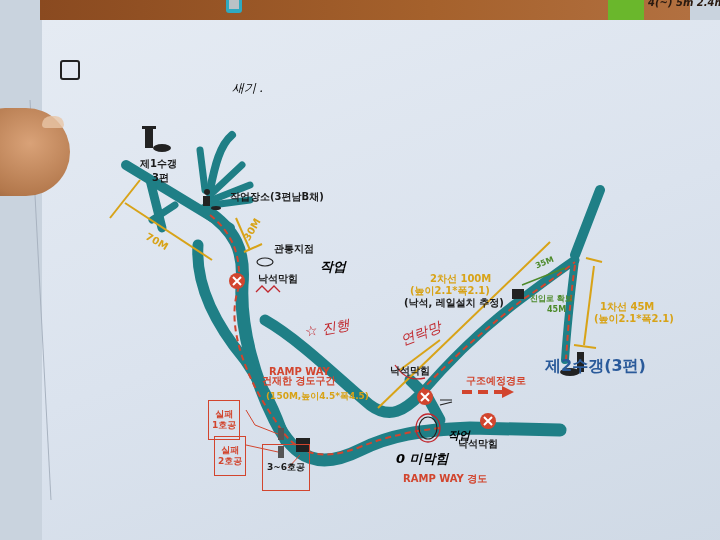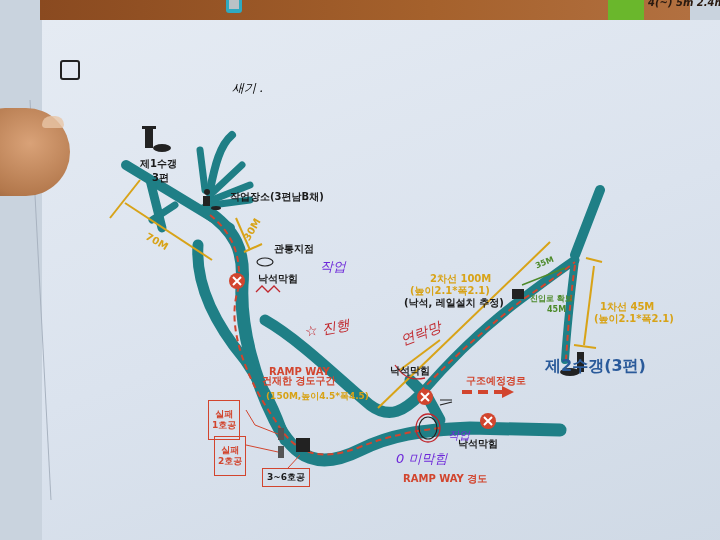--- a/index.html
+++ b/index.html
@@ -26,21 +26,21 @@
     .title-box { width:16px; height:16px; border:2px solid #222; border-radius:3px; }
     .title { font-size:22px; font-weight:bold; color:#111; letter-spacing:1px; }
     .hand-note { position:absolute; left:232px; top:80px; font-size:12px; color:#000000; font-style:italic;text-align:right; }
     svg.map { position:absolute; left:0; top:0; }
     .lbl { position:absolute; white-space:nowrap; font-weight:bold; }
     .k { color:#1a1a1a; font-size:10px; }
     .y { color:#d8a318; font-size:10px; }
     .r { color:#d2452e; font-size:10px; }
     .g { color:#4d8a2a; font-size:8px; }
     .hand { font-weight:normal; font-style:italic; color:#c1272d; font-size:14px; }
-    .hand-k { font-weight:normal; font-style:italic; color:#6d28d9; font-size:13px; }
+    .hand-k { font-weight:bold; font-style:italic; color:#000000; font-size:13px; }
     .boxlbl { position:absolute; border:1.5px solid #d2452e; color:#d2452e; font-size:9px; font-weight:bold;
       text-align:center; line-height:11px; padding:8px 3px; background:transparent; }
     .boxlbl.k2 { color:#1a1a1a; }
   </style>
 </head>
 <body>
 
 <div class="top-banner">
   <div class="banner-chip-blue"></div>
   <div class="banner-chip-green"></div>
@@ -185,21 +185,21 @@
 <div class="lbl r" style="left:403px;top:472px;">RAMP WAY 경도</div>
 
 <div class="boxlbl" style="left:208px;top:400px;">
   <div>실패</div>
   <div>1호공</div>
 </div>
 <div class="boxlbl" style="left:214px;top:436px;">
   <div>실패</div>
   <div>2호공</div>
 </div>
-<div class="boxlbl k2" style="left:262px;top:468px;padding:3px 4px;">
+<div class="boxlbl k2" style="left:262px;top:444px;padding:17px 4px;">
   <div>3~6호공</div>
 </div>
 
 <div class="lbl hand-k" style="left:320px;top:258px;">작업</div>
 <div class="lbl hand" style="left:305px;top:320px;transform:rotate(-10deg);">☆ 진행</div>
 <div class="lbl hand" style="left:400px;top:325px;transform:rotate(-20deg);">연락망</div>
 <div class="lbl hand-k" style="left:396px;top:450px;">0 미막힘</div>
 <div class="lbl hand-k" style="left:448px;top:428px;font-size:11px;">작업</div>
 
 </body></html>

